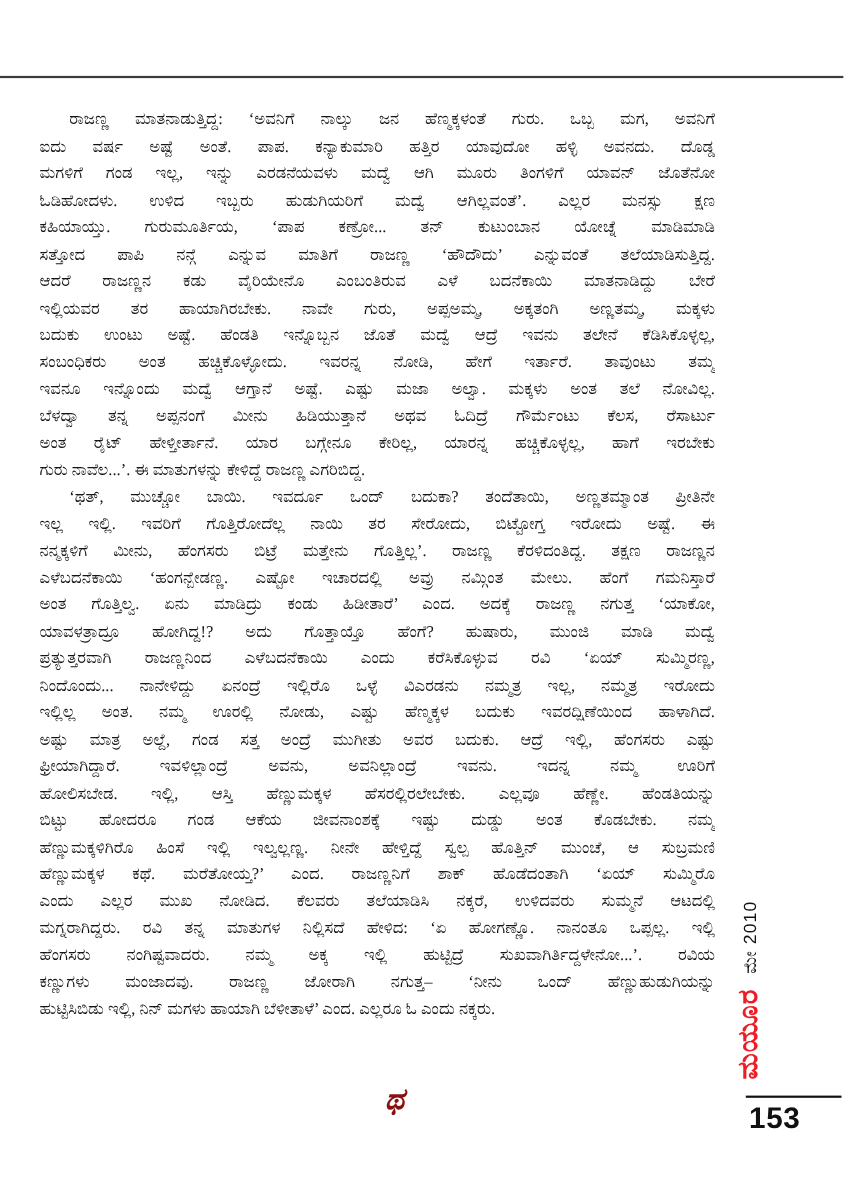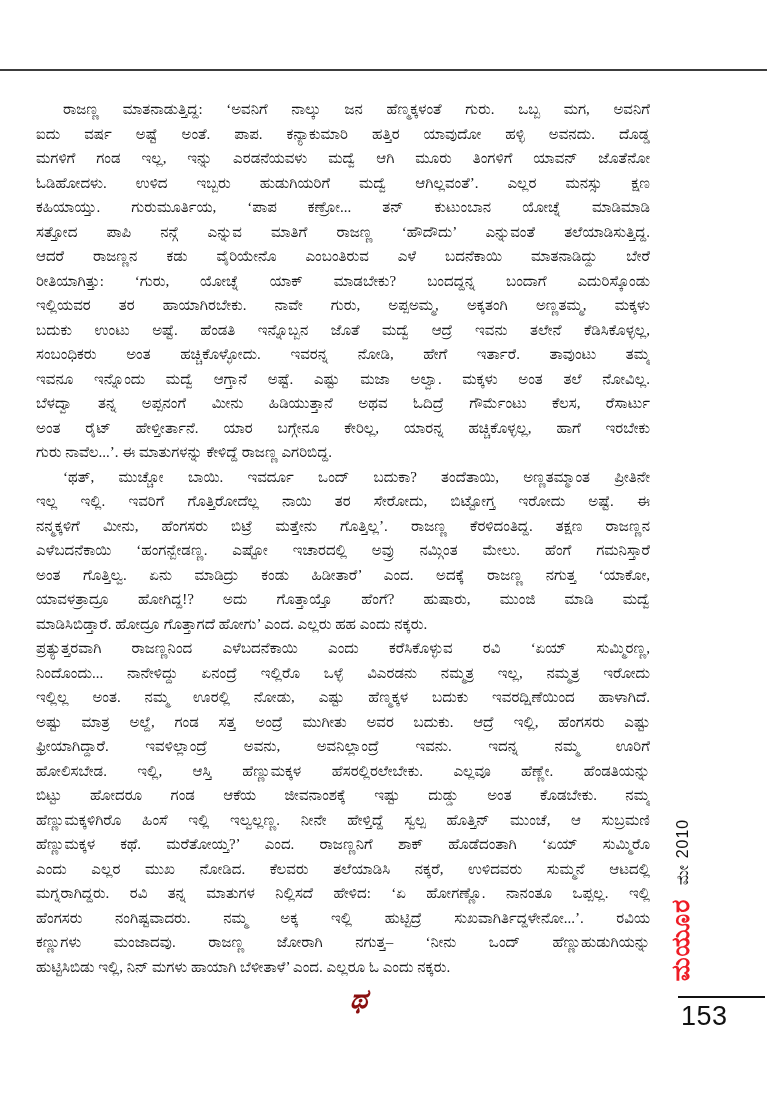--- a/index.html
+++ b/index.html
@@ -54,57 +54,55 @@
     color:var(--magazine-red,#ee1c25);
     letter-spacing:1px;
   }
   .footer-rule{
     position:absolute;left:678px;top:996px;width:87px;height:2px;
     background:#111;
   }
   .page-number{
     position:absolute;left:681px;top:1001px;
     font-family:"Liberation Sans", sans-serif;
-    font-weight:normal;font-size:27px;color:#111;
+    font-weight:bold;font-size:27px;color:#111;
     letter-spacing:0.5px;
   }
 </style>
 </head>
 <body>
 
 <div id="page">
 
   <div class="top-rule"></div>
 
   <div id="article">
       <div class="paragraph indent">
         <div class="line">ರಾಜಣ್ಣ ಮಾತನಾಡುತ್ತಿದ್ದ: ‘ಅವನಿಗೆ ನಾಲ್ಕು ಜನ ಹೆಣ್ಮಕ್ಕಳಂತೆ ಗುರು. ಒಬ್ಬ ಮಗ, ಅವನಿಗೆ</div>
         <div class="line">ಐದು ವರ್ಷ ಅಷ್ಟೆ ಅಂತೆ. ಪಾಪ. ಕನ್ಯಾಕುಮಾರಿ ಹತ್ತಿರ ಯಾವುದೋ ಹಳ್ಳಿ ಅವನದು. ದೊಡ್ಡ</div>
         <div class="line">ಮಗಳಿಗೆ ಗಂಡ ಇಲ್ಲ, ಇನ್ನು ಎರಡನೆಯವಳು ಮದ್ವೆ ಆಗಿ ಮೂರು ತಿಂಗಳಿಗೆ ಯಾವನ್ ಜೊತೆನೋ</div>
         <div class="line">ಓಡಿಹೋದಳು. ಉಳಿದ ಇಬ್ಬರು ಹುಡುಗಿಯರಿಗೆ ಮದ್ವೆ ಆಗಿಲ್ಲವಂತೆ’. ಎಲ್ಲರ ಮನಸ್ಸು ಕ್ಷಣ</div>
         <div class="line">ಕಹಿಯಾಯ್ತು. ಗುರುಮೂರ್ತಿಯ, ‘ಪಾಪ ಕಣ್ರೋ... ತನ್ ಕುಟುಂಬಾನ ಯೋಚ್ನೆ ಮಾಡಿಮಾಡಿ</div>
         <div class="line">ಸತ್ತೋದ ಪಾಪಿ ನನ್ಗೆ ಎನ್ನುವ ಮಾತಿಗೆ ರಾಜಣ್ಣ ‘ಹೌದೌದು’ ಎನ್ನುವಂತೆ ತಲೆಯಾಡಿಸುತ್ತಿದ್ದ.</div>
         <div class="line">ಆದರೆ ರಾಜಣ್ಣನ ಕಡು ವೈರಿಯೇನೊ ಎಂಬಂತಿರುವ ಎಳೆ ಬದನೆಕಾಯಿ ಮಾತನಾಡಿದ್ದು ಬೇರೆ</div>
-        <div class="line">ರೀತಿಯಾಗಿತ್ತು: ‘ಗುರು, ಯೋಚ್ನೆ ಯಾಕ್ ಮಾಡಬೇಕು? ಬಂದದ್ದನ್ನ ಬಂದಾಗೆ ಎದುರಿಸ್ಕೊಂಡು</div>
         <div class="line">ಇಲ್ಲಿಯವರ ತರ ಹಾಯಾಗಿರಬೇಕು. ನಾವೇ ಗುರು, ಅಪ್ಪಅಮ್ಮ, ಅಕ್ಕತಂಗಿ ಅಣ್ಣತಮ್ಮ, ಮಕ್ಕಳು</div>
         <div class="line">ಬದುಕು ಉಂಟು ಅಷ್ಟೆ. ಹೆಂಡತಿ ಇನ್ನೊಬ್ಬನ ಜೊತೆ ಮದ್ವೆ ಆದ್ರೆ ಇವನು ತಲೇನೆ ಕೆಡಿಸಿಕೊಳ್ಳಲ್ಲ,</div>
         <div class="line">ಸಂಬಂಧಿಕರು ಅಂತ ಹಚ್ಚಿಕೊಳ್ಳೋದು. ಇವರನ್ನ ನೋಡಿ, ಹೇಗೆ ಇರ್ತಾರೆ. ತಾವುಂಟು ತಮ್ಮ</div>
         <div class="line">ಇವನೂ ಇನ್ನೊಂದು ಮದ್ವೆ ಆಗ್ತಾನೆ ಅಷ್ಟೆ. ಎಷ್ಟು ಮಜಾ ಅಲ್ವಾ. ಮಕ್ಕಳು ಅಂತ ತಲೆ ನೋವಿಲ್ಲ.</div>
         <div class="line">ಬೆಳದ್ವಾ ತನ್ನ ಅಪ್ಪನಂಗೆ ಮೀನು ಹಿಡಿಯುತ್ತಾನೆ ಅಥವ ಓದಿದ್ರೆ ಗೌರ್ಮೆಂಟು ಕೆಲಸ, ರೆಸಾರ್ಟು</div>
         <div class="line">ಅಂತ ರೈಟ್ ಹೇಳ್ತೀರ್ತಾನೆ. ಯಾರ ಬಗ್ಗೇನೂ ಕೇರಿಲ್ಲ, ಯಾರನ್ನ ಹಚ್ಚಿಕೊಳ್ಳಲ್ಲ, ಹಾಗೆ ಇರಬೇಕು</div>
         <div class="line last">ಗುರು ನಾವೆಲ...’. ಈ ಮಾತುಗಳನ್ನು ಕೇಳಿದ್ದೆ ರಾಜಣ್ಣ ಎಗರಿಬಿದ್ದ.</div>
       </div>
       <div class="paragraph indent">
         <div class="line">‘ಥತ್, ಮುಚ್ಚೋ ಬಾಯಿ. ಇವರ್ದೂ ಒಂದ್ ಬದುಕಾ? ತಂದೆತಾಯಿ, ಅಣ್ಣತಮ್ಮಾಂತ ಪ್ರೀತಿನೇ</div>
         <div class="line">ಇಲ್ಲ ಇಲ್ಲಿ. ಇವರಿಗೆ ಗೊತ್ತಿರೋದೆಲ್ಲ ನಾಯಿ ತರ ಸೇರೋದು, ಬಿಟ್ಟೋಗ್ತ ಇರೋದು ಅಷ್ಟೆ. ಈ</div>
         <div class="line">ನನ್ಮಕ್ಕಳಿಗೆ ಮೀನು, ಹೆಂಗಸರು ಬಿಟ್ರೆ ಮತ್ತೇನು ಗೊತ್ತಿಲ್ಲ’. ರಾಜಣ್ಣ ಕೆರಳಿದಂತಿದ್ದ. ತಕ್ಷಣ ರಾಜಣ್ಣನ</div>
         <div class="line">ಎಳೆಬದನೆಕಾಯಿ ‘ಹಂಗನ್ಬೇಡಣ್ಣ. ಎಷ್ಟೋ ಇಚಾರದಲ್ಲಿ ಅವ್ರು ನಮ್ಗಿಂತ ಮೇಲು. ಹೆಂಗೆ ಗಮನಿಸ್ತಾರೆ</div>
         <div class="line">ಅಂತ ಗೊತ್ತಿಲ್ವ. ಏನು ಮಾಡಿದ್ರು ಕಂಡು ಹಿಡೀತಾರೆ’ ಎಂದ. ಅದಕ್ಕೆ ರಾಜಣ್ಣ ನಗುತ್ತ ‘ಯಾಕೋ,</div>
         <div class="line">ಯಾವಳತ್ರಾದ್ರೂ ಹೋಗಿದ್ದ!? ಅದು ಗೊತ್ತಾಯ್ತೊ ಹೆಂಗೆ? ಹುಷಾರು, ಮುಂಜಿ ಮಾಡಿ ಮದ್ವೆ</div>
-        <div class="line last">ಮಾಡಿಸಿಬಿಡ್ತಾರೆ. ಹೋದ್ರೂ ಗೊತ್ತಾಗದೆ ಹೋಗು’ ಎಂದ. ಎಲ್ಲರು ಹಹ ಎಂದು ನಕ್ಕರು.</div>
       </div>
       <div class="paragraph">
         <div class="line">ಪ್ರತ್ಯುತ್ತರವಾಗಿ ರಾಜಣ್ಣನಿಂದ ಎಳೆಬದನೆಕಾಯಿ ಎಂದು ಕರೆಸಿಕೊಳ್ಳುವ ರವಿ ‘ಏಯ್ ಸುಮ್ಮಿರಣ್ಣ,</div>
         <div class="line">ನಿಂದೊಂದು... ನಾನೇಳಿದ್ದು ಏನಂದ್ರೆ ಇಲ್ಲಿರೊ ಒಳ್ಳೆ ವಿಎರಡನು ನಮ್ಮತ್ರ ಇಲ್ಲ, ನಮ್ಮತ್ರ ಇರೋದು</div>
         <div class="line">ಇಲ್ಲಿಲ್ಲ ಅಂತ. ನಮ್ಮ ಊರಲ್ಲಿ ನೋಡು, ಎಷ್ಟು ಹೆಣ್ಮಕ್ಕಳ ಬದುಕು ಇವರದ್ಷಿಣೆಯಿಂದ ಹಾಳಾಗಿದೆ.</div>
         <div class="line">ಅಷ್ಟು ಮಾತ್ರ ಅಲ್ದೆ, ಗಂಡ ಸತ್ತ ಅಂದ್ರೆ ಮುಗೀತು ಅವರ ಬದುಕು. ಆದ್ರೆ ಇಲ್ಲಿ, ಹೆಂಗಸರು ಎಷ್ಟು</div>
         <div class="line">ಫ್ರೀಯಾಗಿದ್ದಾರೆ. ಇವಳಿಲ್ಲಾಂದ್ರೆ ಅವನು, ಅವನಿಲ್ಲಾಂದ್ರೆ ಇವನು. ಇದನ್ನ ನಮ್ಮ ಊರಿಗೆ</div>
         <div class="line">ಹೋಲಿಸಬೇಡ. ಇಲ್ಲಿ, ಆಸ್ತಿ ಹೆಣ್ಣುಮಕ್ಕಳ ಹೆಸರಲ್ಲಿರಲೇಬೇಕು. ಎಲ್ಲವೂ ಹೆಣ್ಣೇ. ಹೆಂಡತಿಯನ್ನು</div>
         <div class="line">ಬಿಟ್ಟು ಹೋದರೂ ಗಂಡ ಆಕೆಯ ಜೀವನಾಂಶಕ್ಕೆ ಇಷ್ಟು ದುಡ್ಡು ಅಂತ ಕೊಡಬೇಕು. ನಮ್ಮ</div>
         <div class="line">ಹೆಣ್ಣುಮಕ್ಕಳಿಗಿರೊ ಹಿಂಸೆ ಇಲ್ಲಿ ಇಲ್ವಲ್ಲಣ್ಣ. ನೀನೇ ಹೇಳ್ತಿದ್ದೆ ಸ್ವಲ್ಪ ಹೊತ್ತಿನ್ ಮುಂಚೆ, ಆ ಸುಬ್ರಮಣಿ</div>

